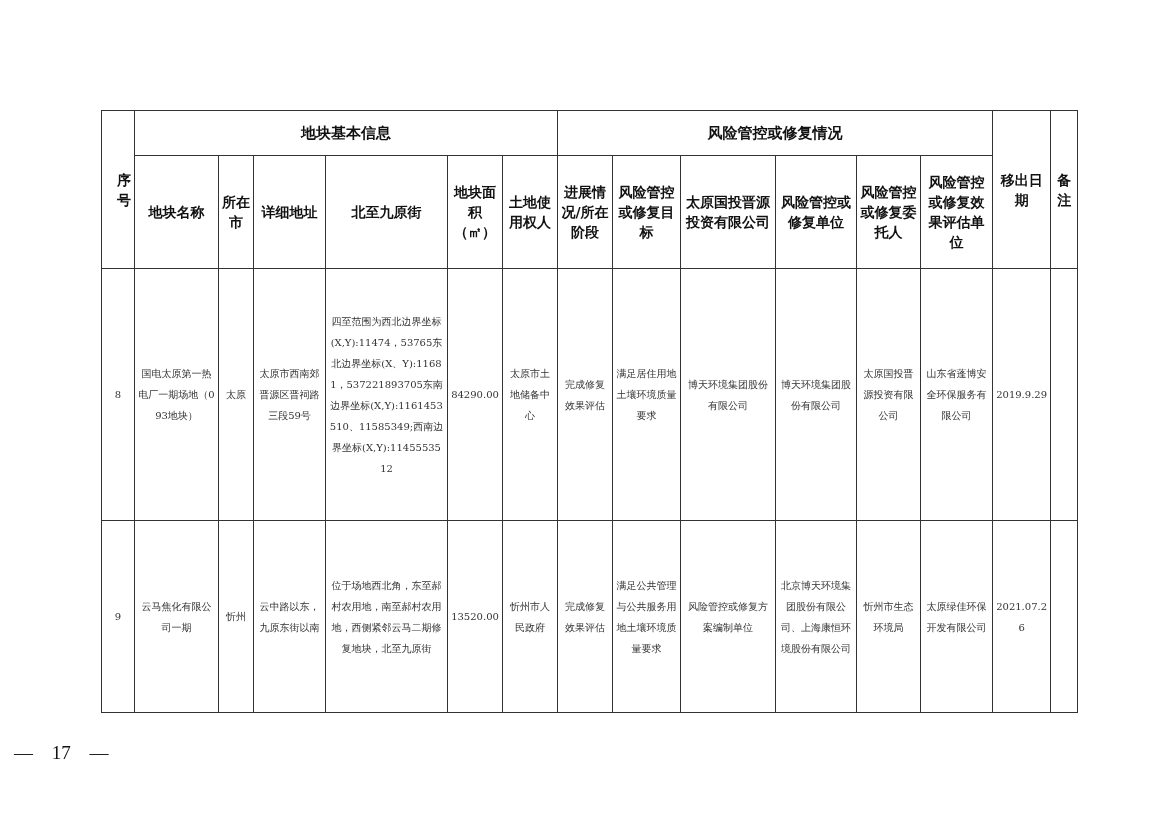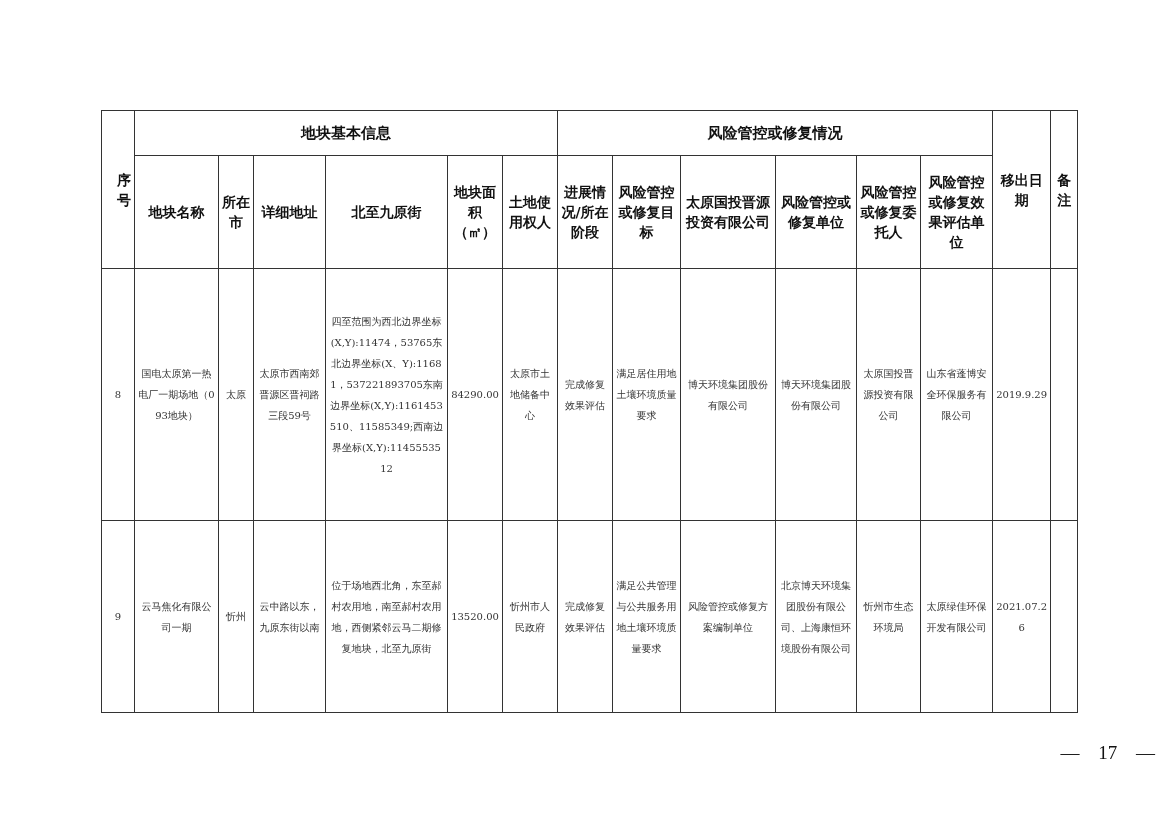--- a/index.html
+++ b/index.html
@@ -9,21 +9,21 @@
                table-layout: fixed; width: 976px; }
   table.main td, table.main th { border: 1px solid #333; padding: 0 3px; text-align: center;
                vertical-align: middle; font-size: 10px; line-height: 21px; word-break: break-all; }
   th { font-family: "DejaVu Sans", "Liberation Sans", sans-serif; font-weight: bold; font-size: 14px !important;
        line-height: 20px !important; color: #111; }
   th.group { height: 44px; font-size: 15px !important; }
   th.sub { height: 112px; }
   td { color: #333; font-weight: normal; }
   tr.row8 td { height: 251px; }
   tr.row9 td { height: 191px; margin-top: 8px; }
-  .pageno { position: absolute; top: 742px; left: 0; width: 1169px; text-align: right;
+  .pageno { position: absolute; top: 742px; left: 0; width: 1169px; text-align: left;
             font-family: "Liberation Serif", serif; font-size: 19px; color: #111; }
   .dash { display: inline-block; margin: 0 14px; }
 </style>
 </head>
 <body>
 
 <table class="main">
   <colgroup>
     <col style="width:33px">
       <col style="width:84px">

